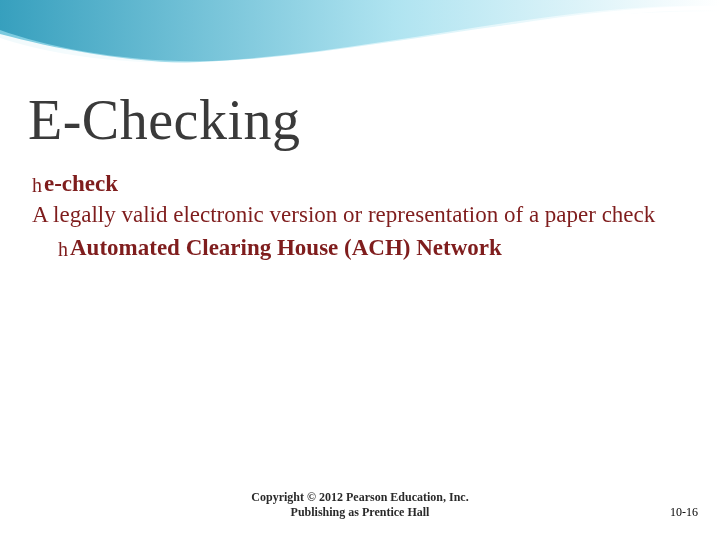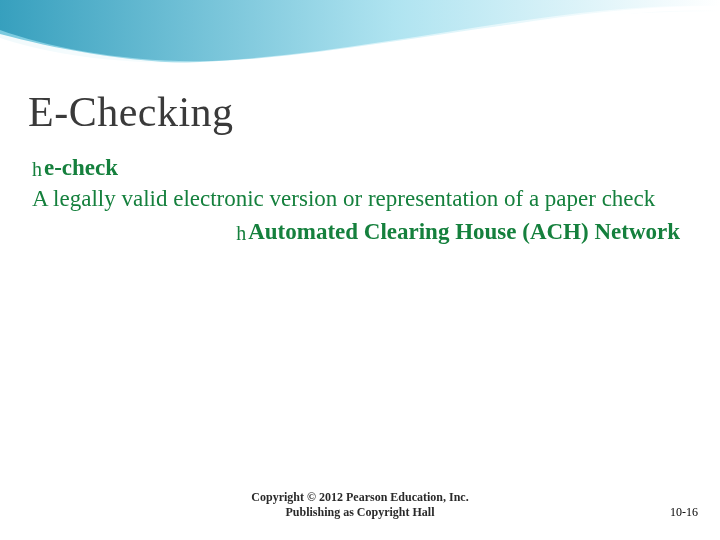--- a/index.html
+++ b/index.html
@@ -17,48 +17,47 @@
     width: 720px; height: 90px;
     pointer-events: none;
   }
   .slide {
     position: absolute;
     top: 0; left: 0;
     width: 720px; height: 540px;
     padding: 88px 40px 0 28px;
   }
   .title {
-    font-size: 42px;
+    font-size: 56px;
     font-weight: 400;
     color: #3a3a3a;
     letter-spacing: 0.5px;
     margin-bottom: 18px;
     font-family: "Calibri Light", "Segoe UI", "Constantia", serif;
   }
   .body {
     font-size: 23px;
     line-height: 1.25;
-    color: #15803d;
+    color: #7f1d1d;
   }
   .b1 {
     margin-left: 4px;
     margin-bottom: 4px;
   }
   .b1 .term {
     font-weight: 700;
   }
   .b1 .desc {
     display: block;
     font-weight: 400;
     margin-top: 2px;
   }
   .b2 {
     margin-left: 30px;
     margin-top: 0;
-    text-align: right;
   }
   .b2 .term {
     font-weight: 700;
   }
   .b2 .desc {
     display: block;
     font-weight: 400;
     margin-left: 24px;
     margin-top: 2px;
   }
@@ -121,18 +120,18 @@
     </div>
 
     <div class="b2">
       <span class="bullet">h</span><span class="term">Automated Clearing House (ACH) Network</span>
     </div>
 
   </div>
 
   <div class="footer">
     <span>Copyright © 2012 Pearson Education, Inc.</span><br>
-    <span>Publishing as Copyright Hall</span>
+    <span>Publishing as Prentice Hall</span>
   </div>
 
   <div class="pagenum">10-16</div>
 
 </div>
 
 </body></html>

